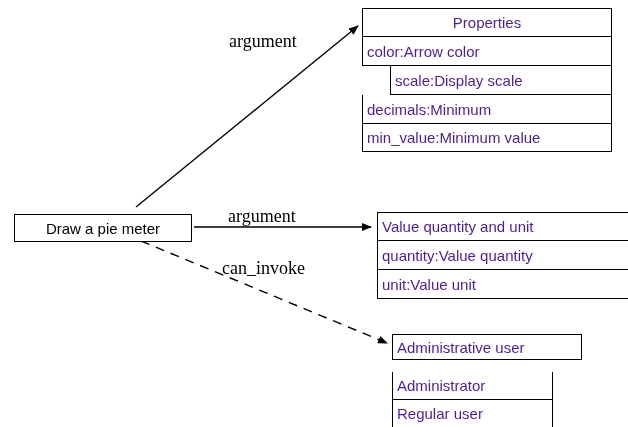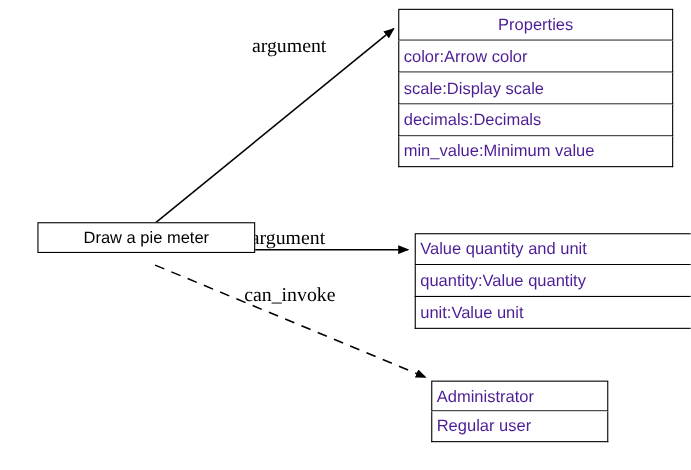--- a/index.html
+++ b/index.html
@@ -97,36 +97,37 @@
 
     <line x1="141" y1="241" x2="387" y2="343" stroke="#000000" stroke-width="1.4" stroke-dasharray="9,7" marker-end="url(#arrowhead)"></line>
   </svg>
 
   <div class="edge-label" style="left:229px; top:32px;">argument</div>
 
   <div class="edge-label" style="left:228px; top:207px;">argument</div>
 
   <div class="edge-label" style="left:222px; top:259px;">can_invoke</div>
 
-  <div class="plain-box" style="left:14px; top:202px; width:198px; height:28px;margin-left:20px;">
+  <div class="plain-box" style="left:14px; top:214px; width:178px; height:28px;">
     <span>Draw a pie meter</span>
   </div>
 
   <div class="node" style="left:362px; top:8px; width:250px;">
     <div class="node-row row-center" style="height:29px;">Properties</div>
     <div class="node-row row-left" style="height:29px;">color:Arrow color</div>
-    <div class="node-row row-left" style="height:29px;">scale:Display scale</div>
-    <div class="node-row row-left" style="height:29px;">decimals:Decimals</div>
+    <div class="node-row row-left" style="height:29px;margin-left:28px;">scale:Display scale</div>
+    <div class="node-row row-left" style="height:29px;">decimals:Minimum</div>
     <div class="node-row row-left" style="height:28px;">min_value:Minimum value</div>
   </div>
 
   <div class="node" style="left:377px; top:212px; width:260px;">
     <div class="node-row row-left" style="height:29px;">Value quantity and unit</div>
     <div class="node-row row-left" style="height:29px;">quantity:Value quantity</div>
     <div class="node-row row-left" style="height:29px;">unit:Value unit</div>
   </div>
 
   <div class="node" style="left:392px; top:334px; width:190px;">
+    <div class="node-row row-left" style="height:26px; width:190px;">Administrative user</div>
     <div class="node-row row-left" style="height:28px; width:161px;margin-top:12px;">Administrator</div>
     <div class="node-row row-left" style="height:28px; width:161px;">Regular user</div>
   </div>
 
 </div>
 
 </body></html>

